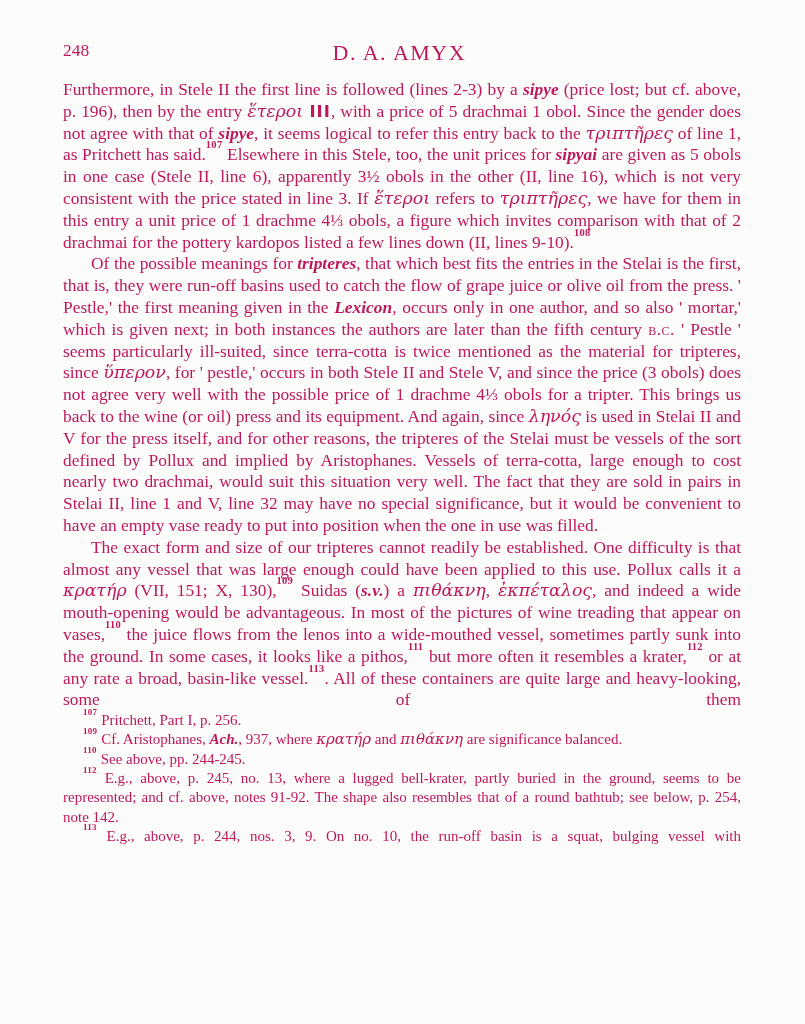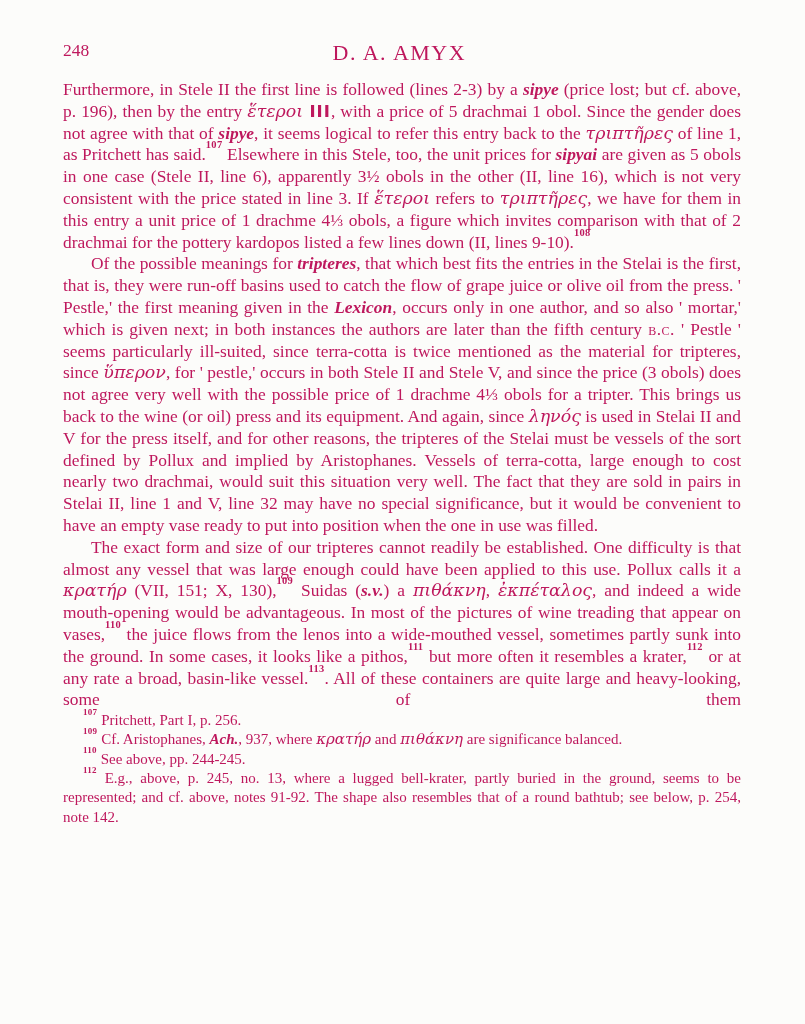--- a/index.html
+++ b/index.html
@@ -70,15 +70,16 @@
     <p class="noindent"><span>Furthermore, in Stele II the first line is followed (lines 2-3) by a </span><i>sipye</i><span> (price lost; but cf. above, p. 196), then by the entry </span><span class="gk">ἕτεροι </span><span class="tally">III</span><span>, with a price of 5 drachmai 1 obol.  Since the gender does not agree with that of </span><i>sipye</i><span>, it seems logical to refer this entry back to the </span><span class="gk">τριπτῆρες</span><span> of line 1, as Pritchett has said.</span><sup>107</sup><span>  Elsewhere in this Stele, too, the unit prices for </span><i>sipyai</i><span> are given as 5 obols in one case (Stele II, line 6), apparently 3½ obols in the other (II, line 16), which is not very consistent with the price stated in line 3.  If </span><span class="gk">ἕτεροι</span><span> refers to </span><span class="gk">τριπτῆρες</span><span>, we have for them in this entry a unit price of 1 drachme 4⅓ obols, a figure which invites comparison with that of 2 drachmai for the pottery kardopos listed a few lines down (II, lines 9-10).</span><sup>108</sup></p>
     <p><span>Of the possible meanings for </span><i>tripteres</i><span>, that which best fits the entries in the Stelai is the first, that is, they were run-off basins used to catch the flow of grape juice or olive oil from the press.  ' Pestle,' the first meaning given in the </span><i>Lexicon</i><span>, occurs only in one author, and so also ' mortar,' which is given next; in both instances the authors are later than the fifth century </span><span class="sc">b.c.</span><span>  ' Pestle ' seems particularly ill-suited, since terra-cotta is twice mentioned as the material for tripteres, since </span><span class="gk">ὕπερον</span><span>, for ' pestle,' occurs in both Stele II and Stele V, and since the price (3 obols) does not agree very well with the possible price of 1 drachme 4⅓ obols for a tripter.  This brings us back to the wine (or oil) press and its equipment.  And again, since </span><span class="gk">ληνός</span><span> is used in Stelai II and V for the press itself, and for other reasons, the tripteres of the Stelai must be vessels of the sort defined by Pollux and implied by Aristophanes.  Vessels of terra-cotta, large enough to cost nearly two drachmai, would suit this situation very well.  The fact that they are sold in pairs in Stelai II, line 1 and V, line 32 may have no special significance, but it would be convenient to have an empty vase ready to put into position when the one in use was filled.</span></p>
     <p class="cont"><span>The exact form and size of our tripteres cannot readily be established.  One difficulty is that almost any vessel that was large enough could have been applied to this use.  Pollux calls it a </span><span class="gk">κρατήρ</span><span> (VII, 151; X, 130),</span><sup>109</sup><span> Suidas (</span><i>s.v.</i><span>) a </span><span class="gk">πιθάκνη</span><span>, </span><span class="gk">ἐκπέταλος</span><span>, and indeed a wide mouth-opening would be advantageous.  In most of the pictures of wine treading that appear on vases,</span><sup>110</sup><span> the juice flows from the lenos into a wide-mouthed vessel, sometimes partly sunk into the ground.  In some cases, it looks like a pithos,</span><sup>111</sup><span> but more often it resembles a krater,</span><sup>112</sup><span> or at any rate a broad, basin-like vessel.</span><sup>113</sup><span>.  All of these containers are quite large and heavy-looking, some of them</span></p>
   </div>
 
   <div class="footnotes">
     <p><sup>107</sup><span> Pritchett, Part I, p. 256.</span></p>
     <p><sup>109</sup><span> Cf. Aristophanes, </span><i>Ach.</i><span>, 937, where </span><span class="gk">κρατήρ</span><span> and </span><span class="gk">πιθάκνη</span><span> are significance balanced.</span></p>
     <p><sup>110</sup><span> See above, pp. 244-245.</span></p>
     <p><sup>112</sup><span> E.g., above, p. 245, no. 13, where a lugged bell-krater, partly buried in the ground, seems to be represented; and cf. above, notes 91-92.  The shape also resembles that of a round bathtub; see below, p. 254, note 142.</span></p>
+    <p class="cont"><sup>113</sup><span> E.g., above, p. 244, nos. 3, 9.  On no. 10, the run-off basin is a squat, bulging vessel with</span></p>
   </div>
 
 </div>
 
 </body></html>

